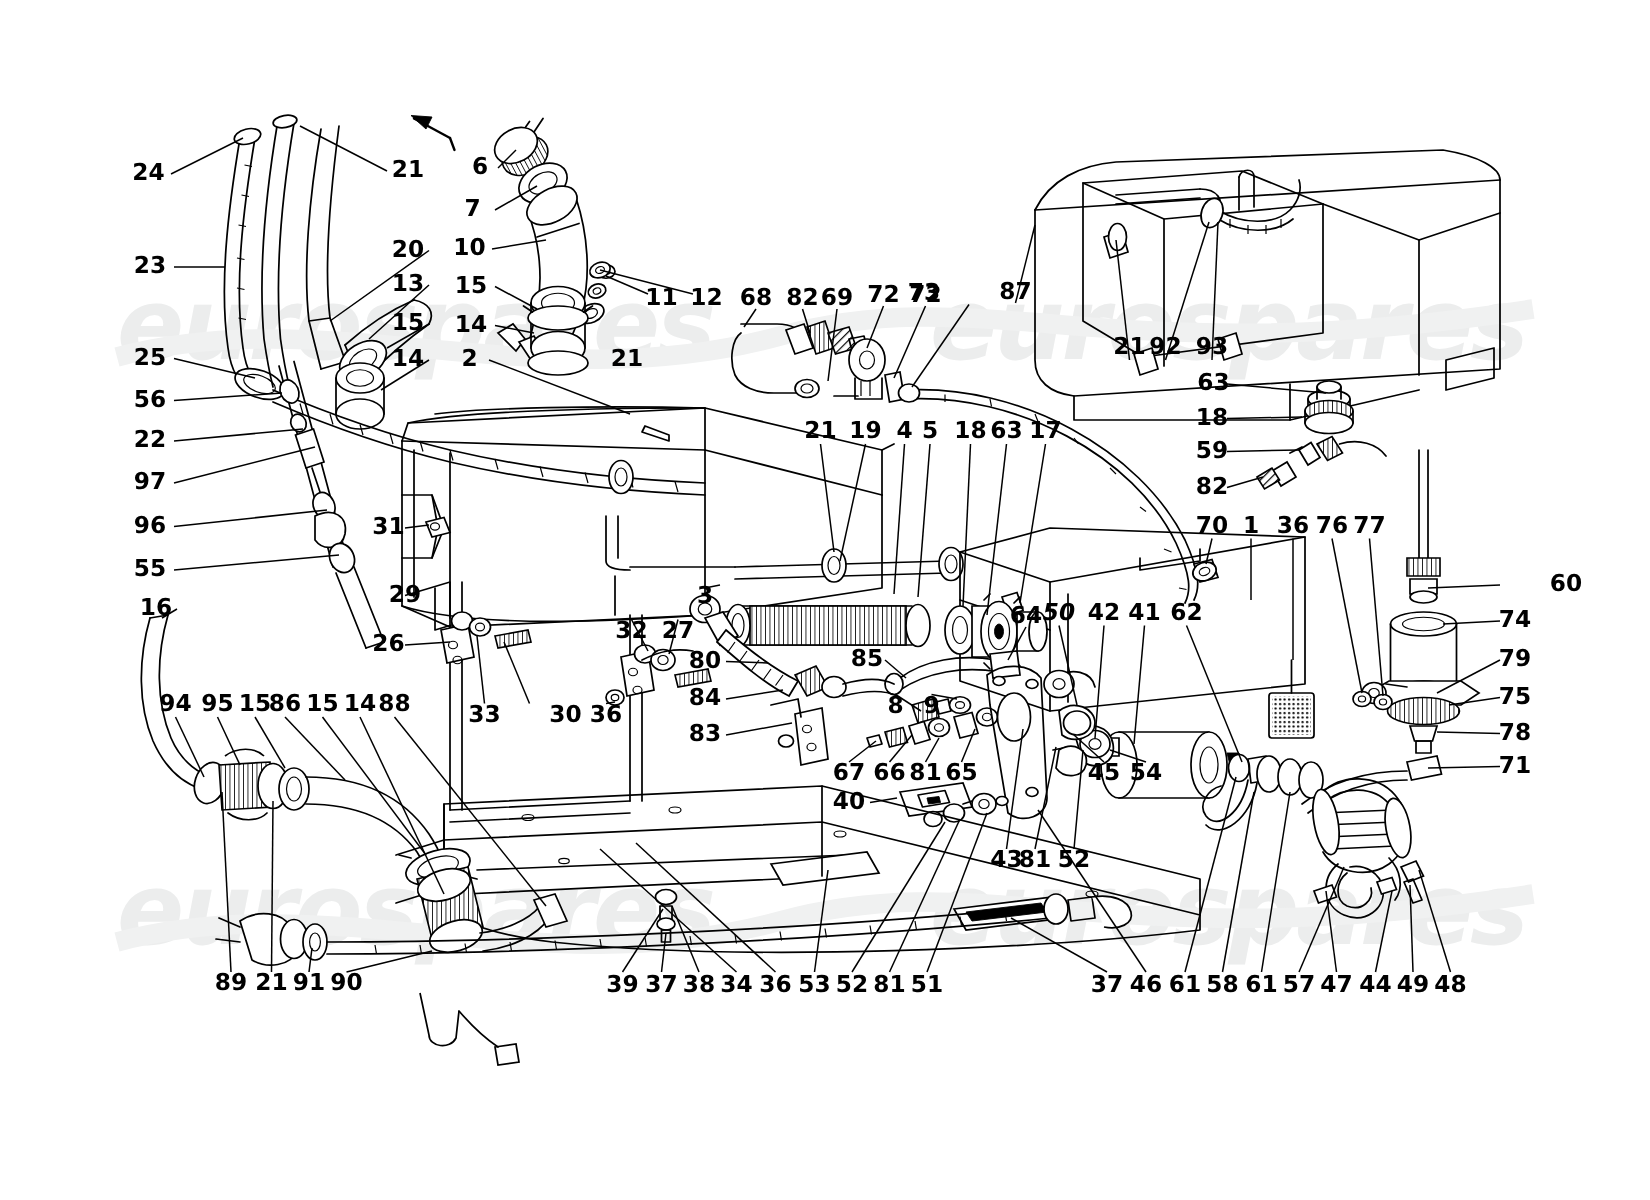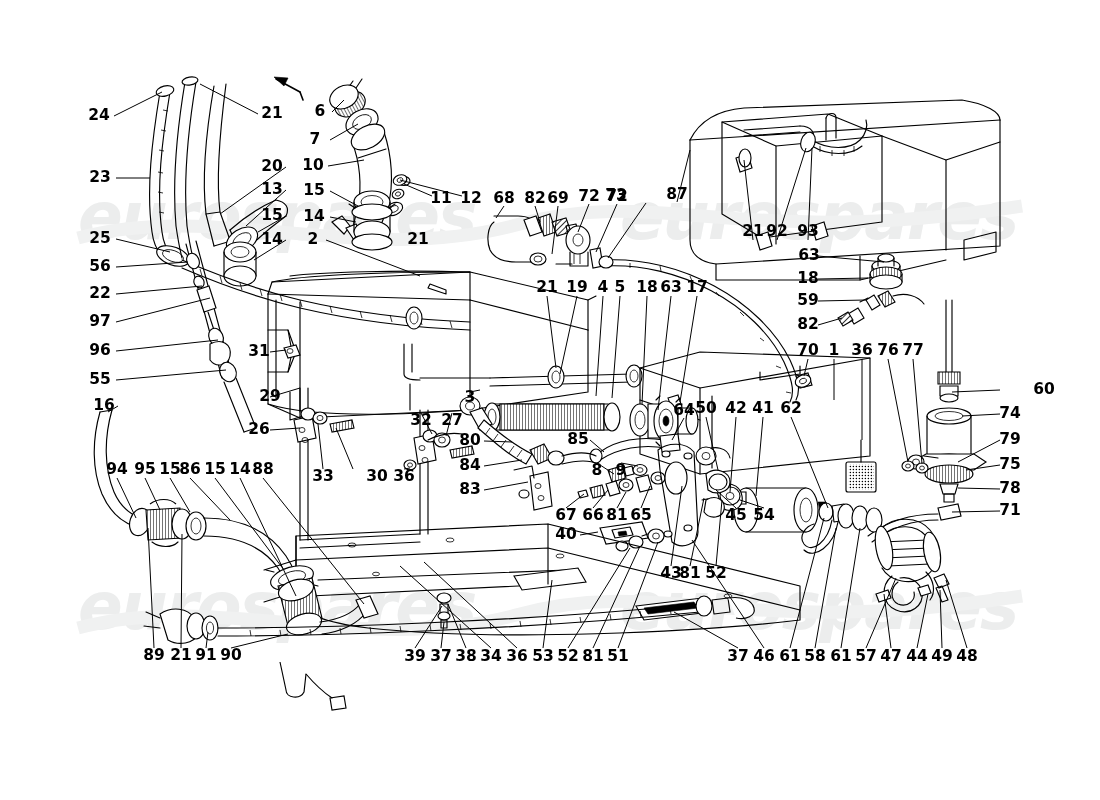--- a/index.html
+++ b/index.html
@@ -762,21 +762,21 @@
       <div class="lbl" style="left: 888px; top: 351px;">76</div>
       <div class="lbl" style="left: 913px; top: 351px;">77</div>
       <div class="lbl" style="left: 100px; top: 380px;">55</div>
       <div class="lbl" style="left: 270px; top: 397px;">29</div>
       <div class="lbl" style="left: 1044px; top: 390px;">60</div>
       <div class="lbl" style="left: 104px; top: 406px;">16</div>
       <div class="lbl" style="left: 421px; top: 421px;">32</div>
       <div class="lbl" style="left: 452px; top: 421px;">27</div>
       <div class="lbl" style="left: 470px; top: 398px;">3</div>
       <div class="lbl" style="left: 684px; top: 411px;">64</div>
-      <div class="lbl" style="left: 706px; top: 409px;">50</div>
+      <div class="lbl" style="left: 706px; top: 409px; font-style: italic;">50</div>
       <div class="lbl" style="left: 736px; top: 409px;">42</div>
       <div class="lbl" style="left: 763px; top: 409px;">41</div>
       <div class="lbl" style="left: 791px; top: 409px;">62</div>
       <div class="lbl" style="left: 1010px; top: 414px;">74</div>
       <div class="lbl" style="left: 259px; top: 430px;">26</div>
       <div class="lbl" style="left: 470px; top: 441px;">80</div>
       <div class="lbl" style="left: 578px; top: 440px;">85</div>
       <div class="lbl" style="left: 1010px; top: 440px;">79</div>
       <div class="lbl" style="left: 1010px; top: 465px;">75</div>
       <div class="lbl" style="left: 117px; top: 470px;">94</div>

